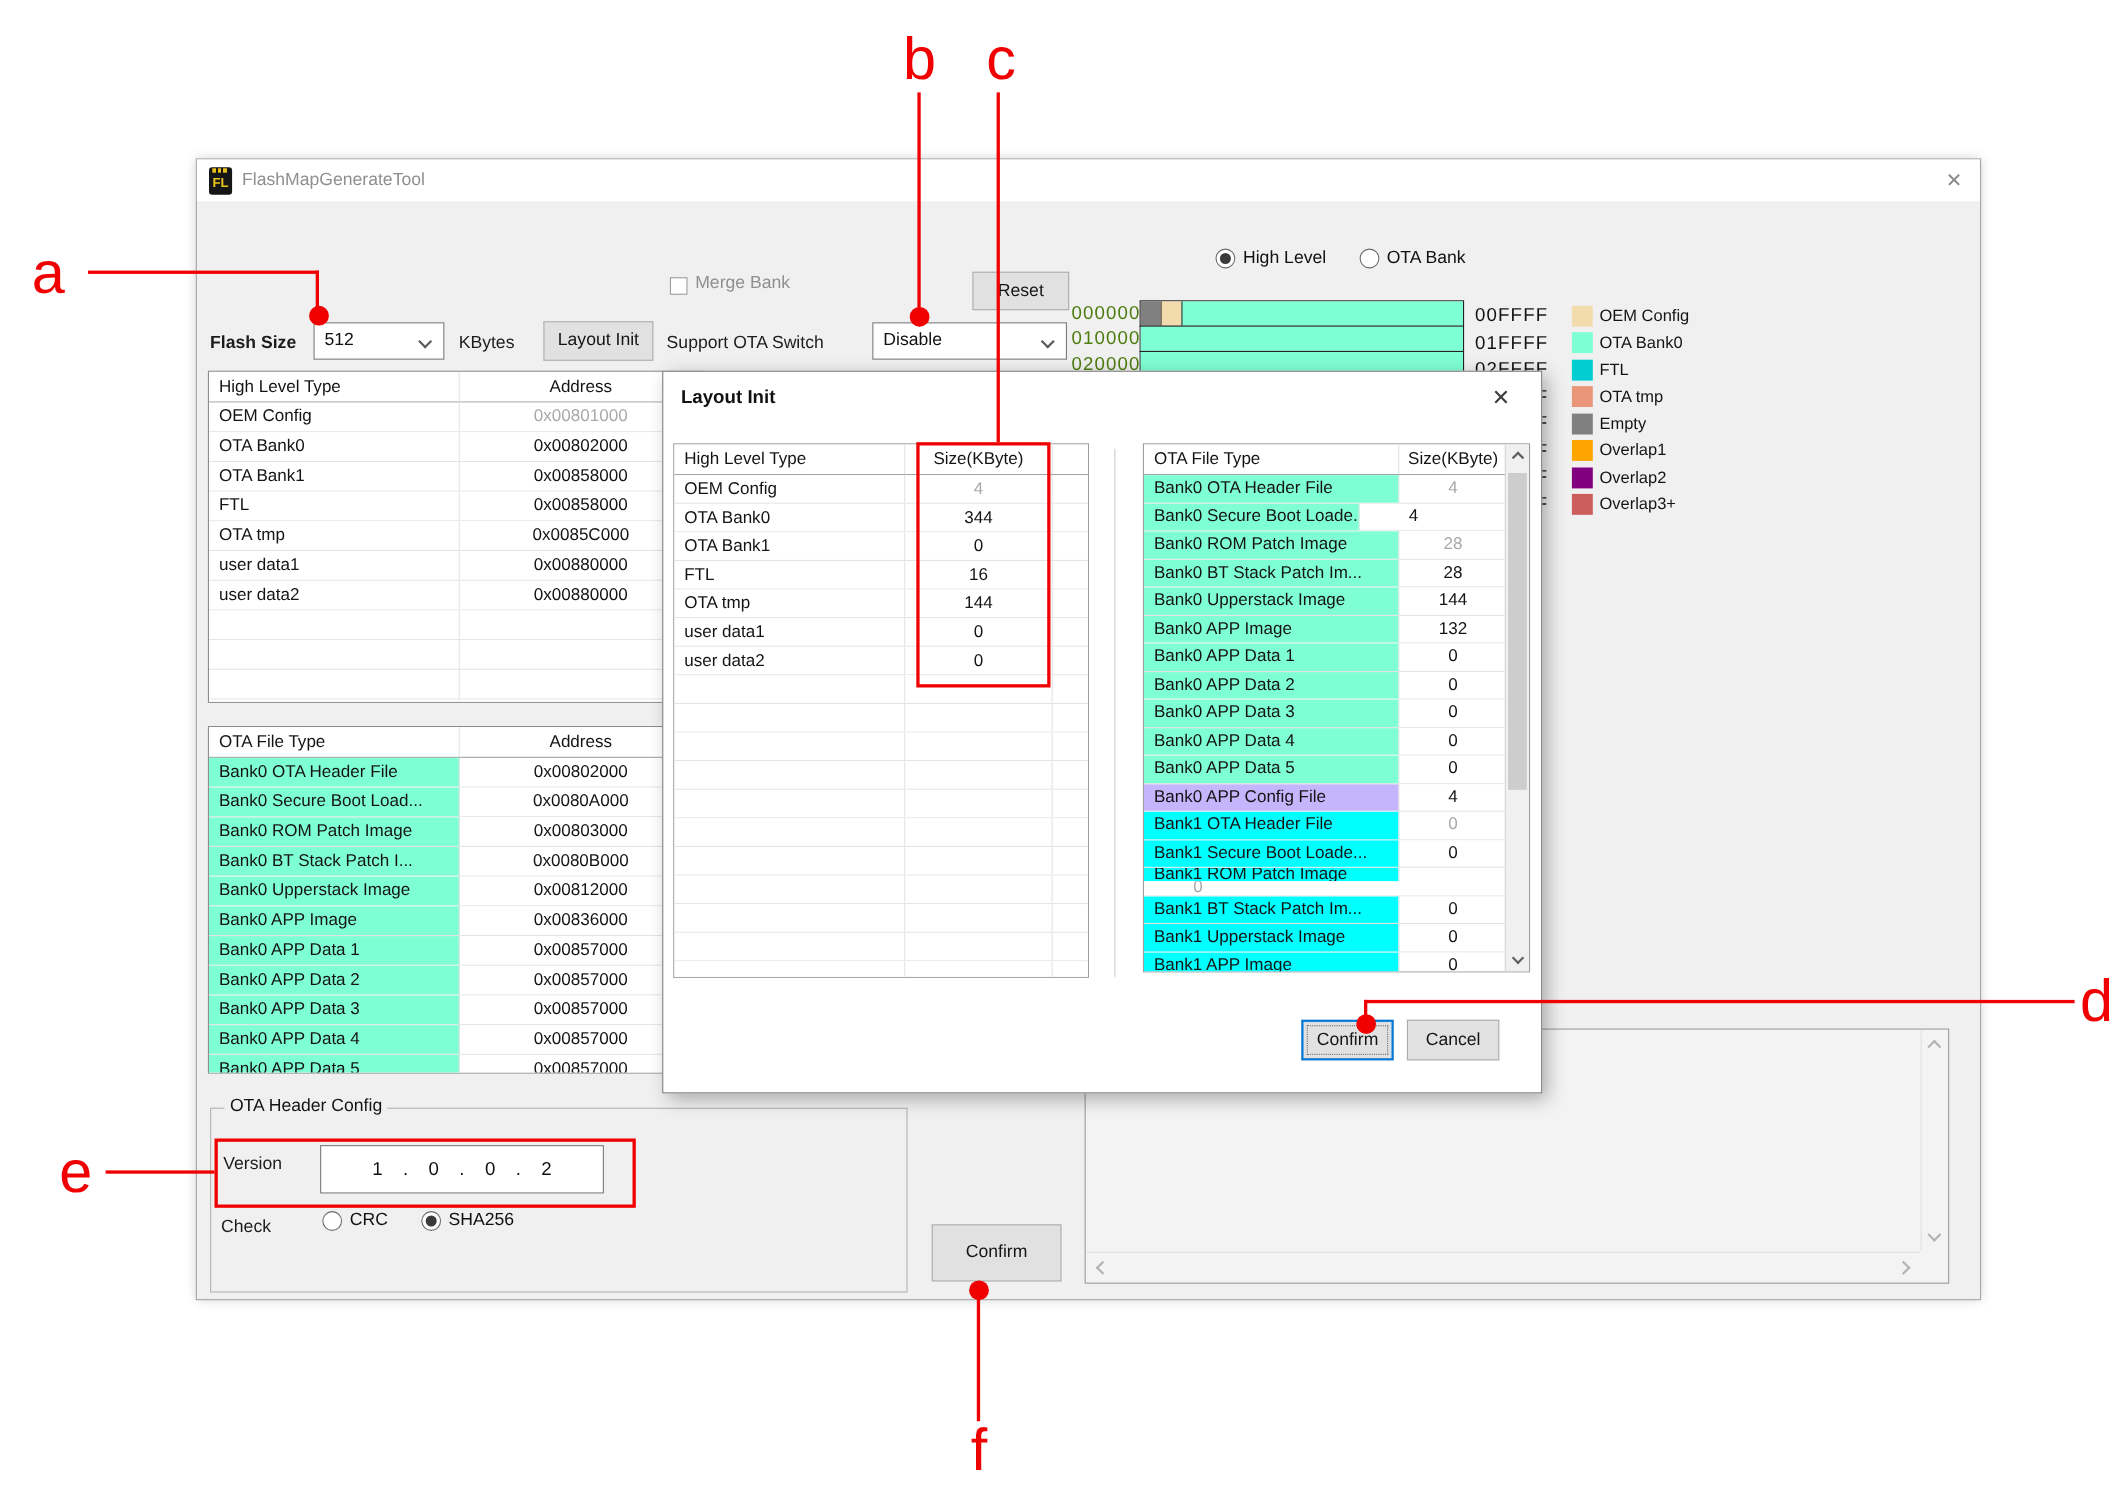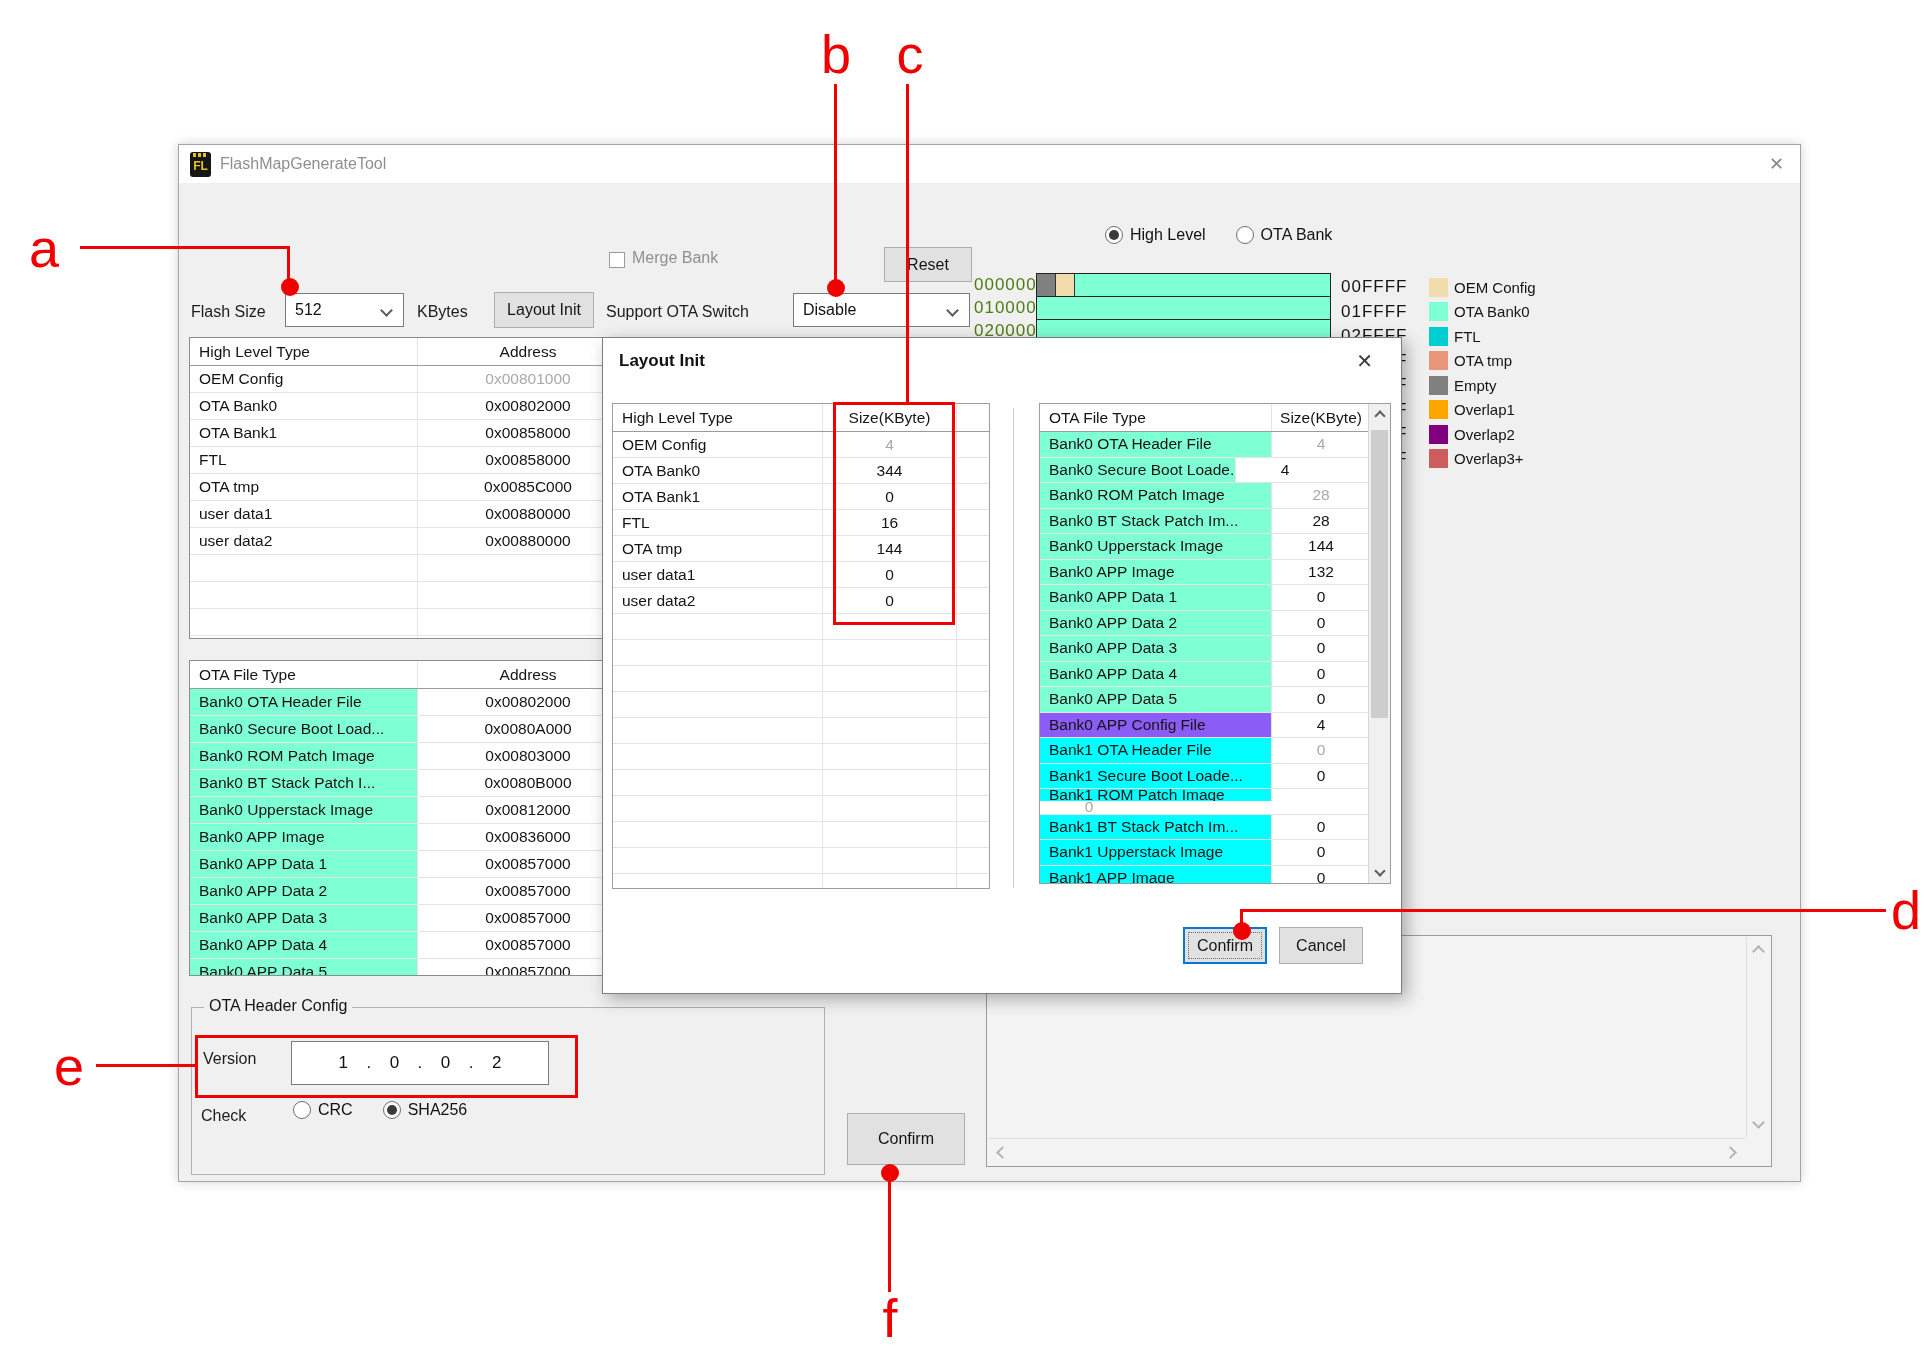--- a/index.html
+++ b/index.html
@@ -115,21 +115,21 @@
     <div class="lbl gray" style="left:453px; top:104px;">Merge Bank</div>
     <div class="btn" style="left:705px; top:102px; width:88px; height:35px;">Reset</div>
 
     <div class="radio-row" style="left:926px; top:81px;" id="view-radios">
         <div class="radio sel"></div>
         <div class="rlabel">High Level</div>
         <div class="radio"></div>
         <div class="rlabel">OTA Bank</div>
       </div>
 
-    <div class="lbl" style="left:12px; top:158px;">Flash Size</div>
+    <div class="lbl" style="left:12px; top:158px;font-weight:bold;">Flash Size</div>
     <div class="combo" style="left:106px; top:148px; width:119px; height:34px;">
       <span>512</span>
       <span class="chev down"></span>
     </div>
     <div class="lbl" style="left:238px; top:158px;">KBytes</div>
     <div class="btn" style="left:315px; top:147px; width:100px; height:36px;">Layout Init</div>
     <div class="lbl" style="left:427px; top:158px;">Support OTA Switch</div>
     <div class="combo" style="left:614px; top:148px; width:177px; height:34px;">
       <span>Disable</span>
       <span class="chev down"></span>
@@ -489,21 +489,21 @@
         </div>
         <div class="tr" style="height: 25.5px;">
           <div class="td name" style="width: 232px; background: rgb(127, 255, 212);">Bank0 APP Data 4</div>
           <div class="td val" style="width: 98px;">0</div>
         </div>
         <div class="tr" style="height: 25.5px;">
           <div class="td name" style="width: 232px; background: rgb(127, 255, 212);">Bank0 APP Data 5</div>
           <div class="td val" style="width: 98px;">0</div>
         </div>
         <div class="tr" style="height: 25.5px;">
-          <div class="td name" style="width: 232px; background: #8b5cf6;">Bank0 APP Config File</div>
+          <div class="td name" style="width: 232px; background: #c4b5fd;">Bank0 APP Config File</div>
           <div class="td val" style="width: 98px;">4</div>
         </div>
         <div class="tr" style="height: 25.5px;">
           <div class="td name" style="width: 232px; background: rgb(0, 255, 255);">Bank1 OTA Header File</div>
           <div class="td val grayed" style="width: 98px;">0</div>
         </div>
         <div class="tr" style="height: 25.5px;">
           <div class="td name" style="width: 232px; background: rgb(0, 255, 255);">Bank1 Secure Boot Loade...</div>
           <div class="td val" style="width: 98px;">0</div>
         </div>

